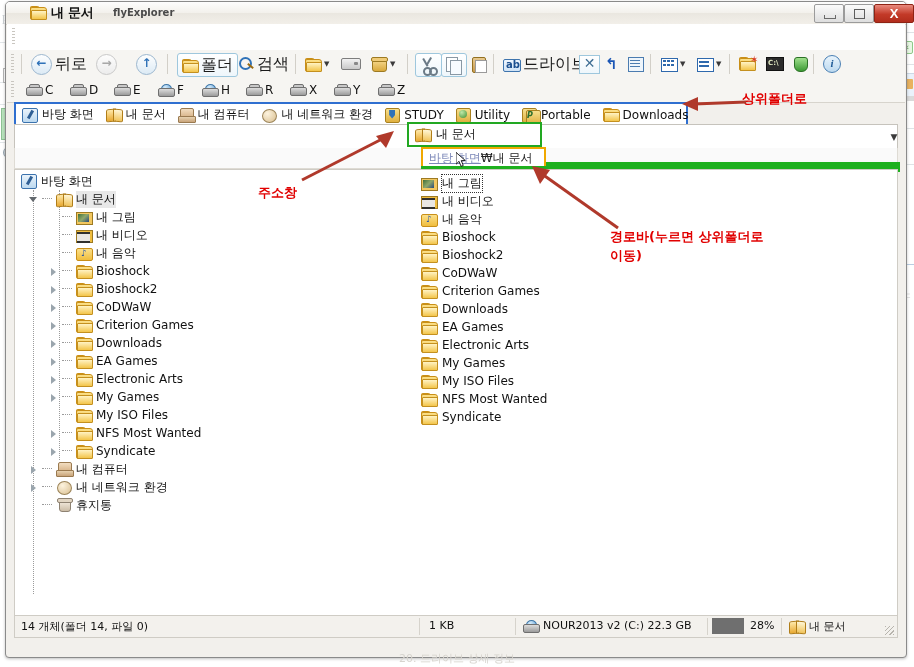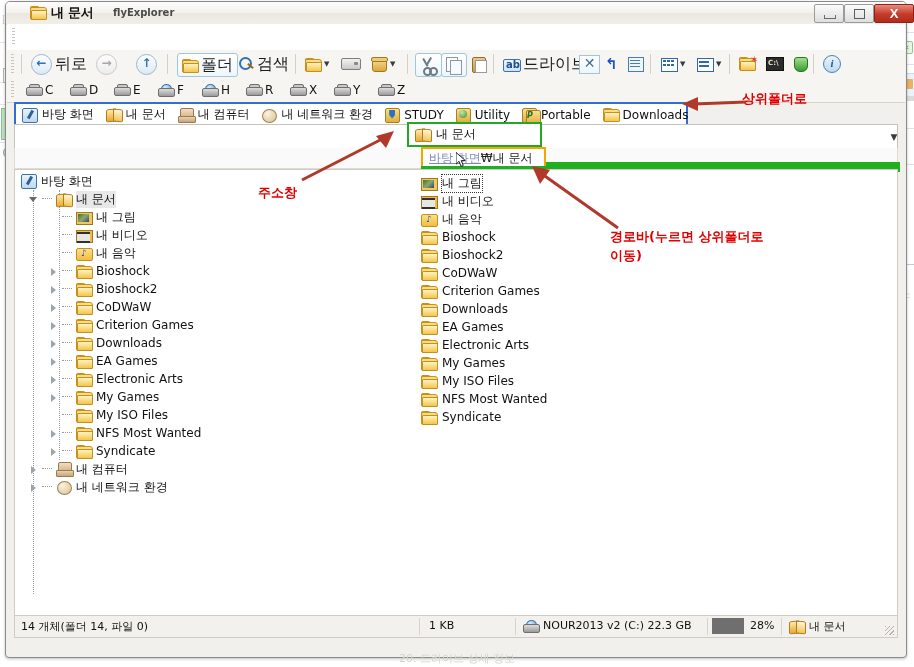--- a/index.html
+++ b/index.html
@@ -773,20 +773,29 @@
         <span class="tlab">내 컴퓨터</span>
       </div>
       <div class="tree-row" style="padding-left:8px">
         <span class="twisty closed"></span>
           <span class="guide"></span>
         <span class="ico ico-net">
             <span class="net-ball"></span>
           </span>
         <span class="tlab">내 네트워크 환경</span>
       </div>
+      <div class="tree-row" style="padding-left:8px">
+        <span class="twisty"></span>
+          <span class="guide"></span>
+        <span class="ico ico-trash">
+            <span class="trash-b"></span>
+            <span class="trash-l"></span>
+          </span>
+        <span class="tlab">휴지통</span>
+      </div>
     </div>
   </div>
 
   <div id="rightpane">
     <div style="padding-top:4px">
       <div class="list-row focused">
         <span class="ico ico-pic">
             <span class="pic-f"></span>
             <span class="pic-img"></span>
           </span>

